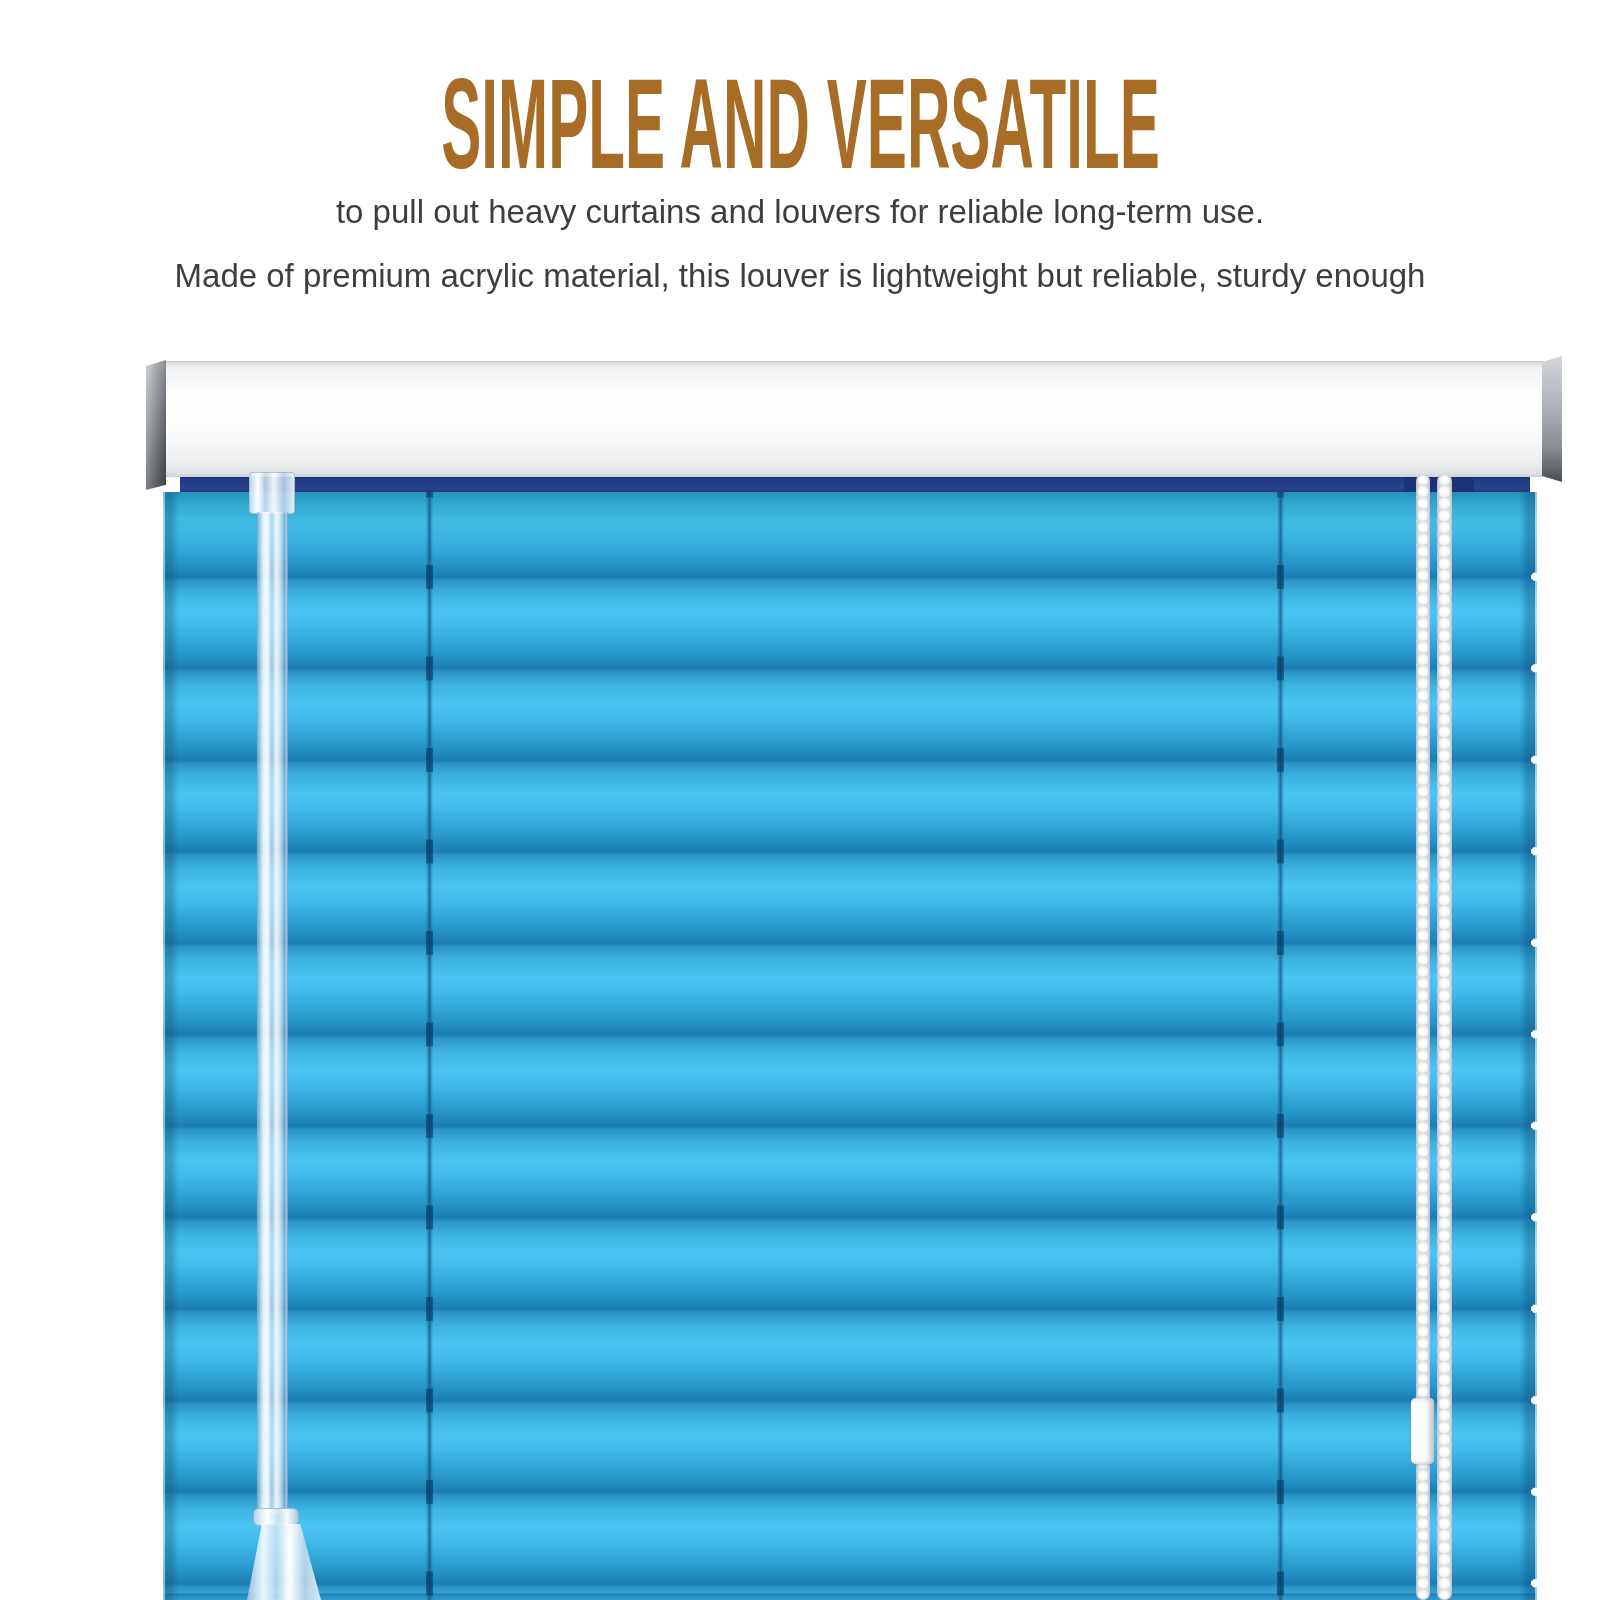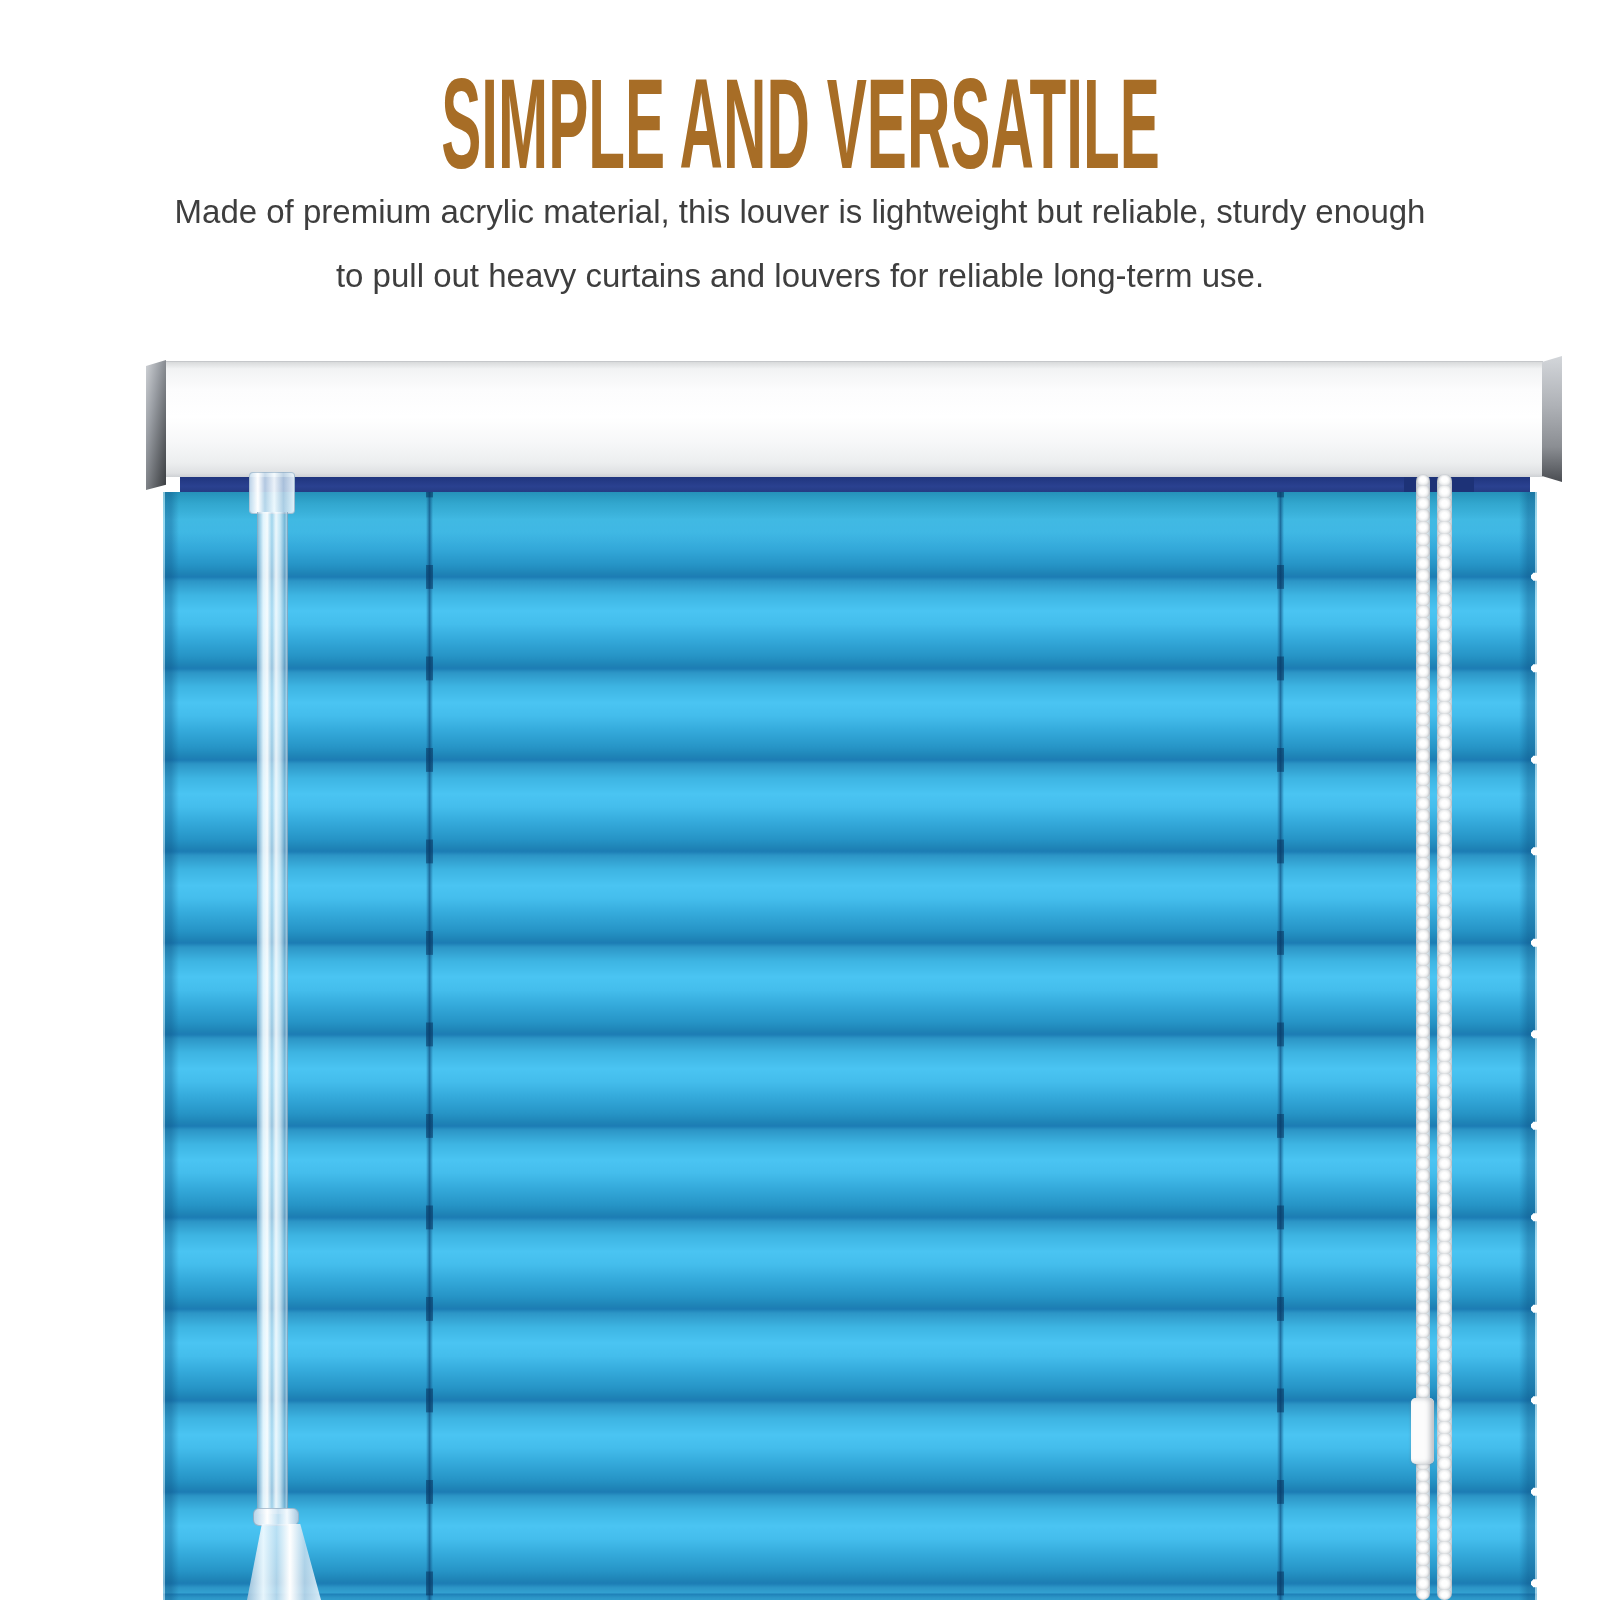--- a/index.html
+++ b/index.html
@@ -154,22 +154,22 @@
 </style>
 </head>
 <body>
 
 <div class="stage">
 
   <div class="headline">
     <span>SIMPLE AND VERSATILE</span>
   </div>
   <div class="description">
+    <div>to pull out heavy curtains and louvers for reliable long-term use.</div>
     <div>Made of premium acrylic material, this louver is lightweight but reliable, sturdy enough</div>
-    <div>to pull out heavy curtains and louvers for reliable long-term use.</div>
   </div>
 
   <div class="valance"></div>
   <div class="chain-notch"></div>
 
   <div class="slats">
     <div class="groove g1"></div>
     <div class="groove g2"></div>
     <div class="slat-edge-left"></div>
     <div class="slat-edge-right"></div>

